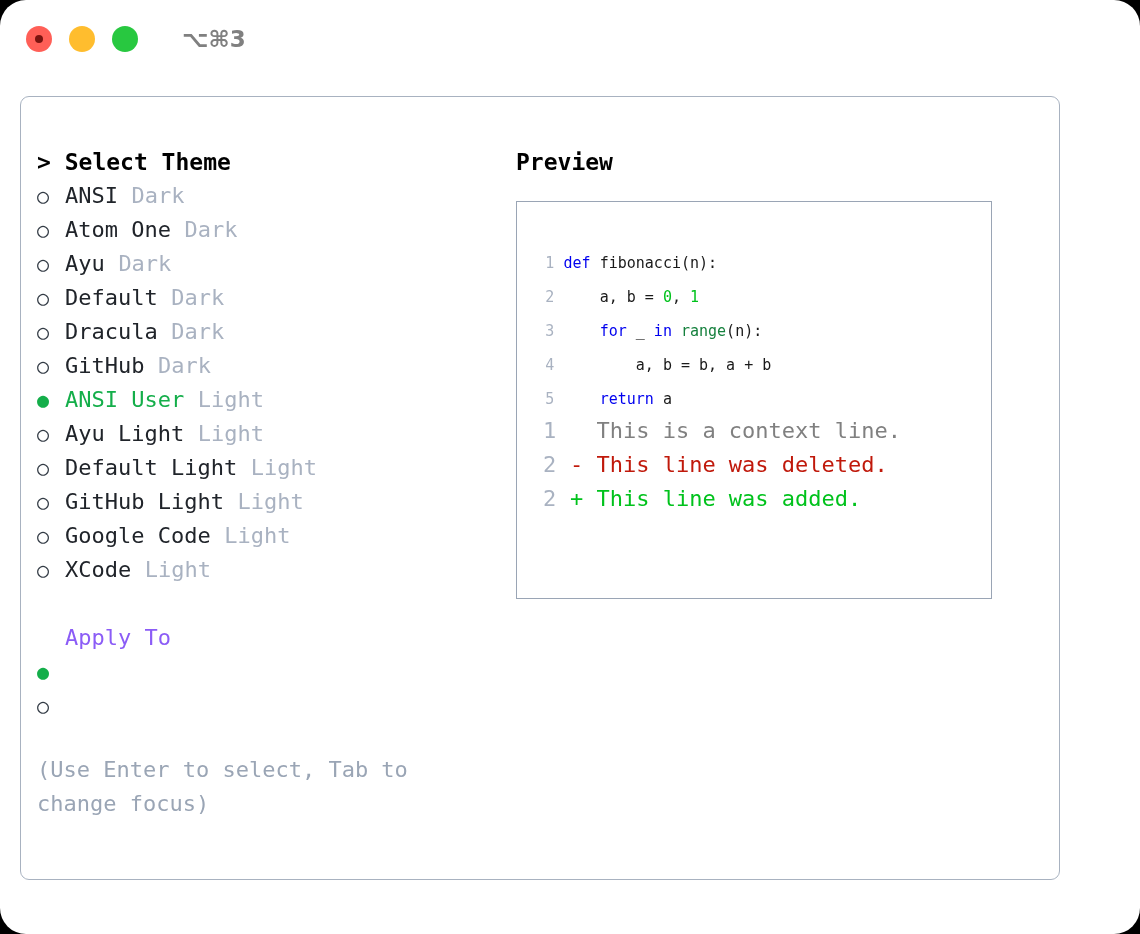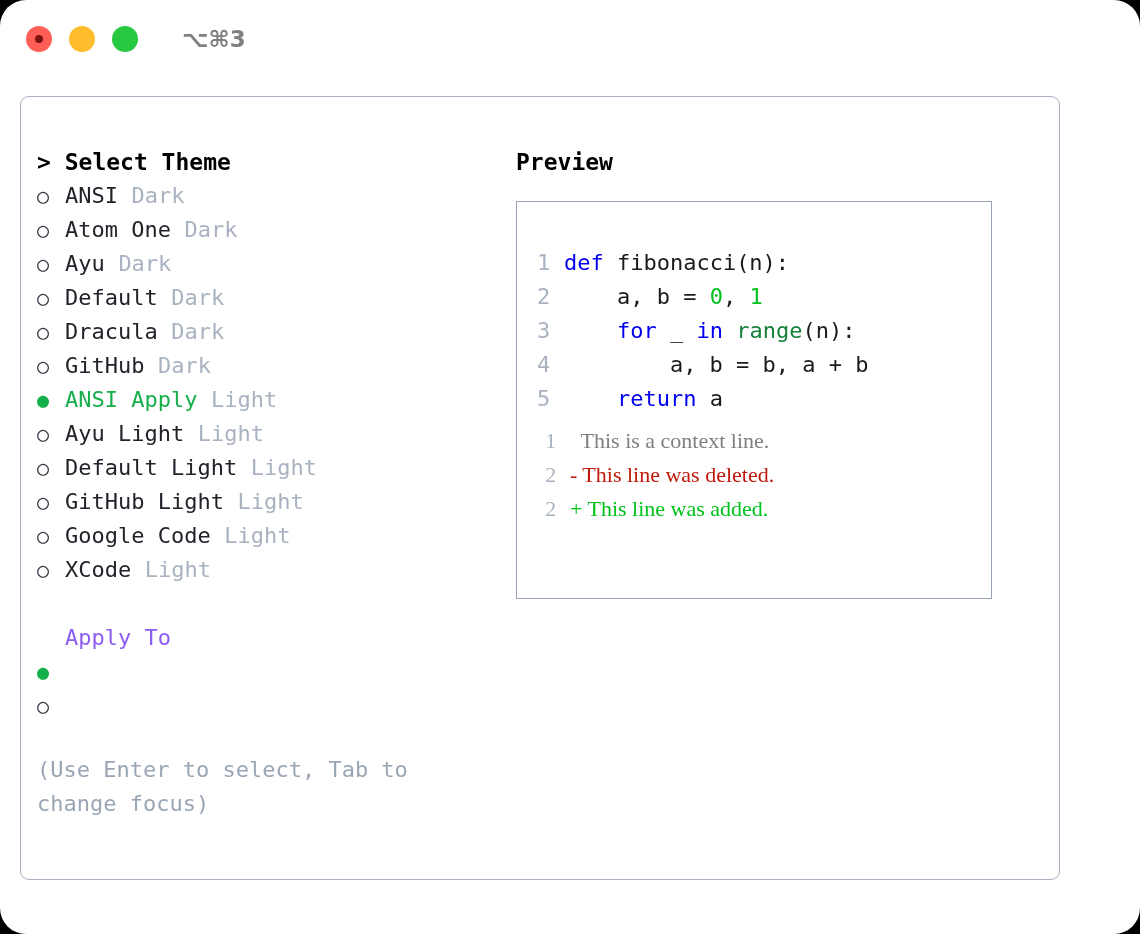--- a/index.html
+++ b/index.html
@@ -146,46 +146,45 @@
     margin-top: 22px;
     width: 476px;
     height: 398px;
     border: 1.5px solid #9aa5b5;
     box-sizing: border-box;
     background: #ffffff;
     position: relative;
   }
   .code {
     position: absolute;
-    left: 8px;
+    left: 20px;
     top: 44px;
-    font-size: 22px;
+    font-size: 15px;
     line-height: 34px;
     white-space: pre;
   }
   .cline { display: block; white-space: pre; }
   .lineno {
     display: inline-block;
     width: 1.15em;
     text-align: right;
     color: #a9b2c1;
   }
   .gutter-gap { display: inline-block; width: 0.62em; }
   .kw   { color: #0000ef; }
   .fn   { color: #15803d; text-align: center; }
   .num  { color: #00c21c; }
   .id   { color: #1a1a1a; }
   .diff {
     position: absolute;
     left: 14px;
-    top: 222px;
-    font-size: 22px;
-    line-height: 34px;
-    white-space: pre;
-    font-family: Liberation Serif, serif;
+    top: 212px;
+    font-size: 22px;
+    line-height: 34px;
+    white-space: pre;
   }
   .d-ctx { color: #808080; }
   .d-del { color: #c0190b; }
   .d-add { color: #00c21c; }
 </style>
 </head>
 <body>
 
 <div class="page">
 
@@ -204,21 +203,21 @@
       <div class="left-col">
         <div class="pane-title">&gt; Select Theme</div>
 
         <div id="theme-list">
             <div class="opt-row"><span class="bullet">○</span><span class="opt-name">ANSI</span><span class="opt-variant">Dark</span></div>
             <div class="opt-row"><span class="bullet">○</span><span class="opt-name">Atom One</span><span class="opt-variant">Dark</span></div>
             <div class="opt-row"><span class="bullet">○</span><span class="opt-name">Ayu</span><span class="opt-variant">Dark</span></div>
             <div class="opt-row"><span class="bullet">○</span><span class="opt-name">Default</span><span class="opt-variant">Dark</span></div>
             <div class="opt-row"><span class="bullet">○</span><span class="opt-name">Dracula</span><span class="opt-variant">Dark</span></div>
             <div class="opt-row"><span class="bullet">○</span><span class="opt-name">GitHub</span><span class="opt-variant">Dark</span></div>
-            <div class="opt-row selected"><span class="bullet sel">●</span><span class="opt-name">ANSI Apply</span><span class="opt-variant">Light</span></div>
+            <div class="opt-row selected"><span class="bullet sel">●</span><span class="opt-name">ANSI User</span><span class="opt-variant">Light</span></div>
             <div class="opt-row"><span class="bullet">○</span><span class="opt-name">Ayu Light</span><span class="opt-variant">Light</span></div>
             <div class="opt-row"><span class="bullet">○</span><span class="opt-name">Default Light</span><span class="opt-variant">Light</span></div>
             <div class="opt-row"><span class="bullet">○</span><span class="opt-name">GitHub Light</span><span class="opt-variant">Light</span></div>
             <div class="opt-row"><span class="bullet">○</span><span class="opt-name">Google Code</span><span class="opt-variant">Light</span></div>
             <div class="opt-row"><span class="bullet">○</span><span class="opt-name">XCode</span><span class="opt-variant">Light</span></div>
           </div>
 
         <div class="spacer"></div>
 
         <div class="section-head">Apply To</div>

